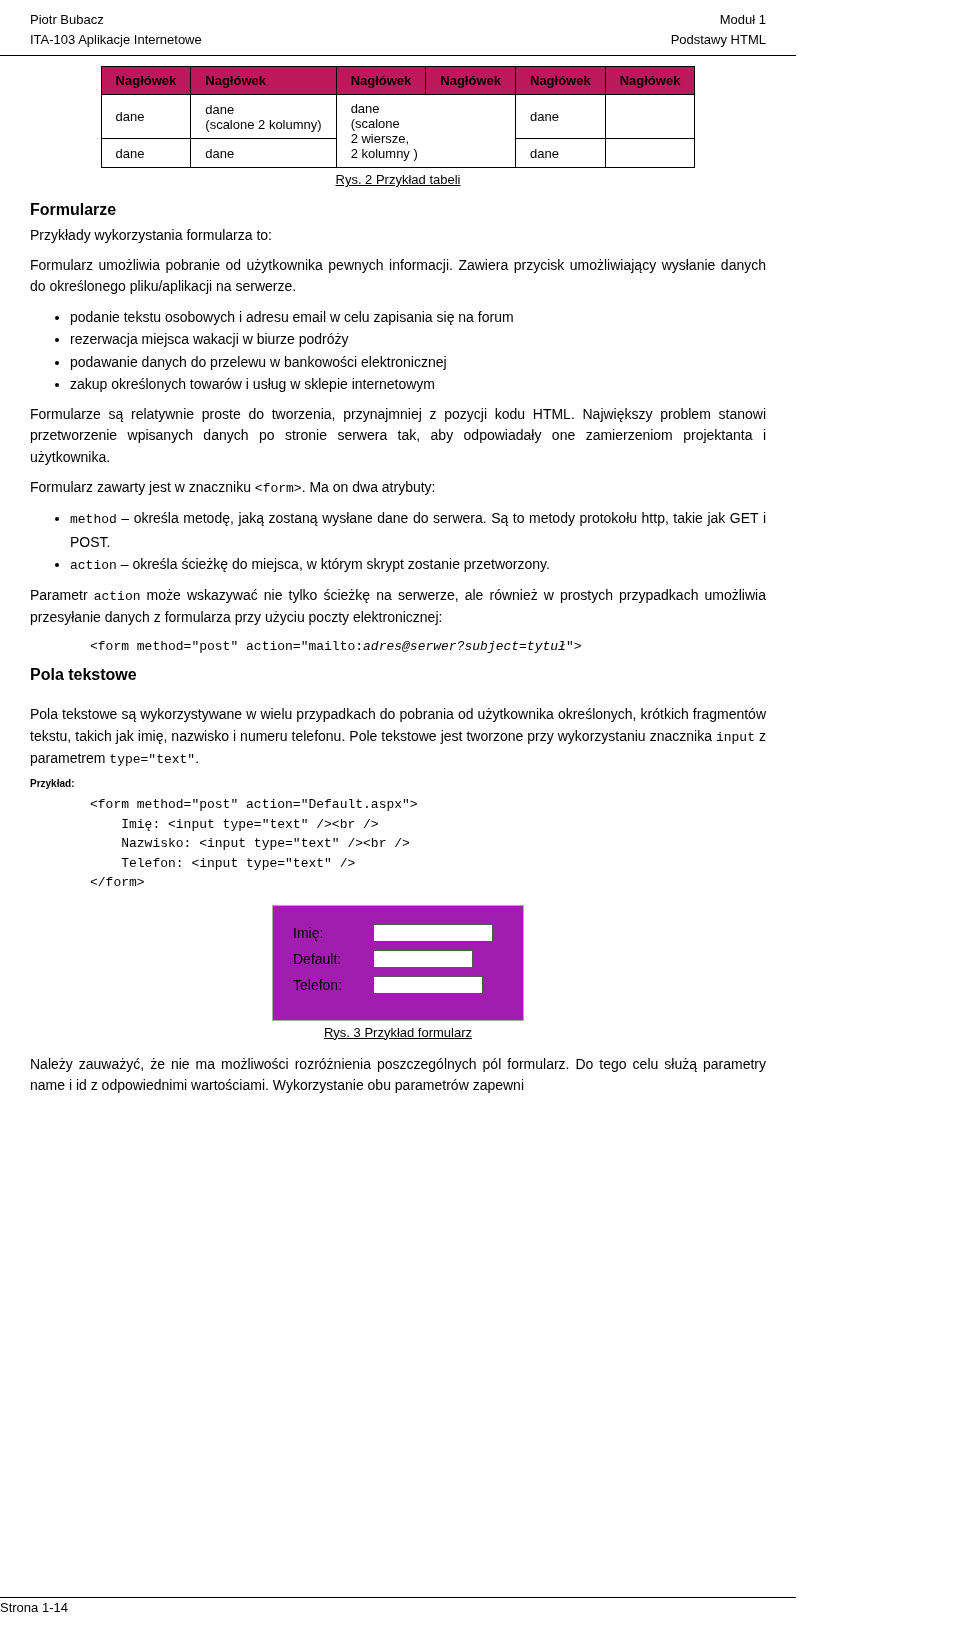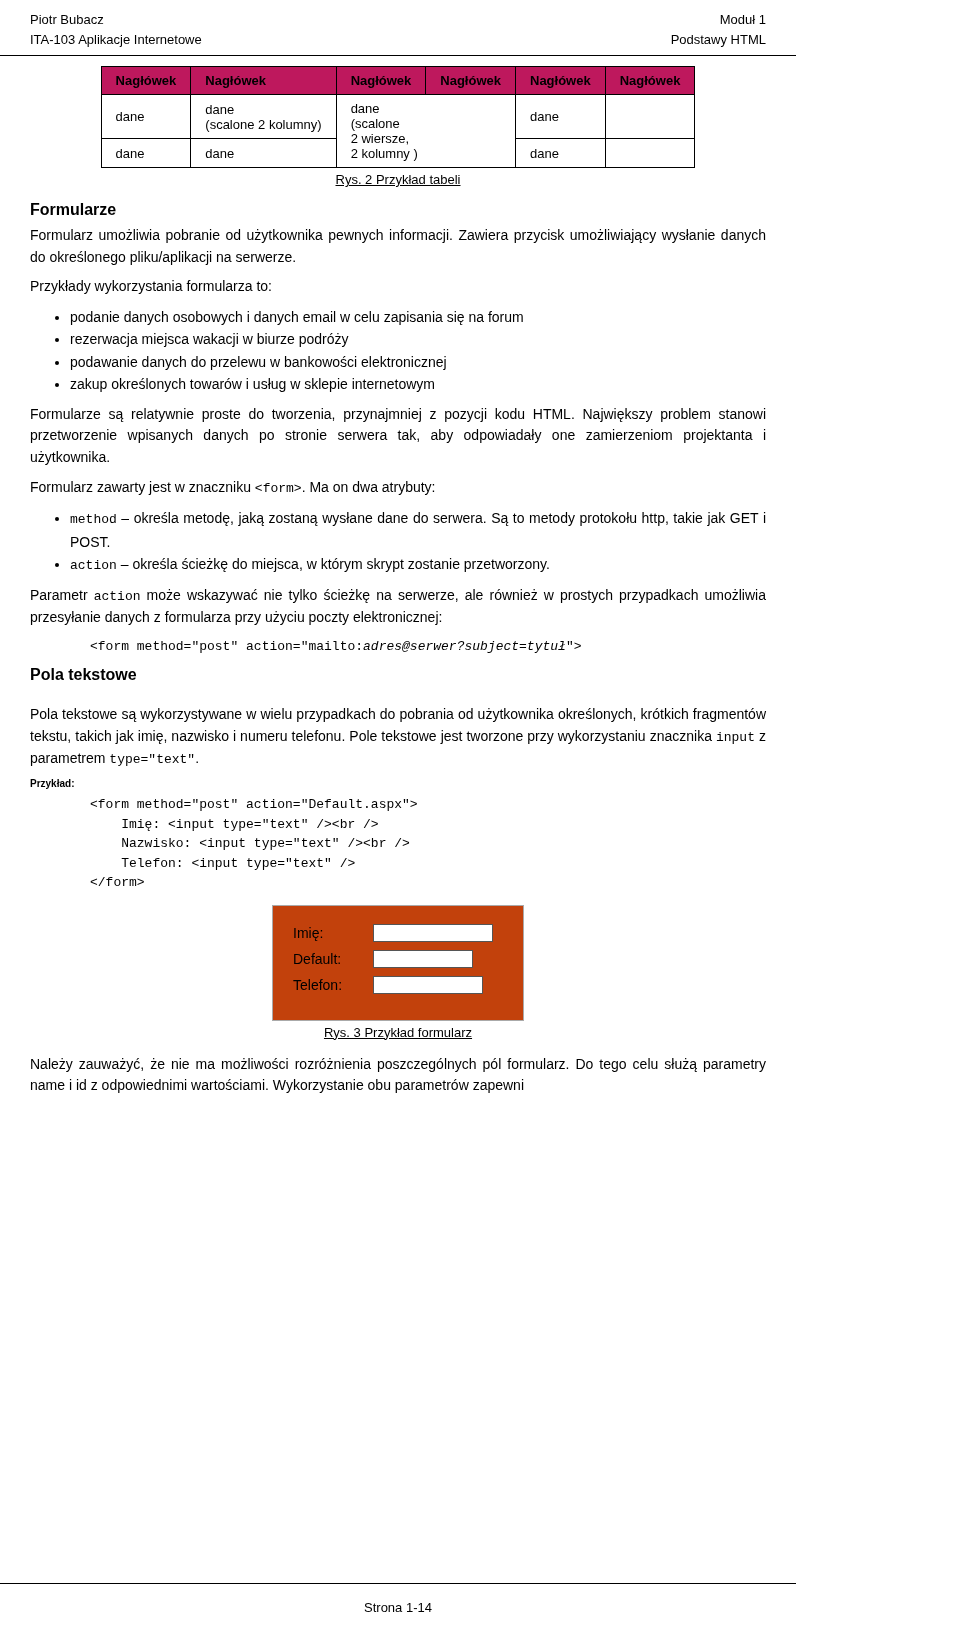--- a/index.html
+++ b/index.html
@@ -123,21 +123,21 @@
 
     
     .form-preview {
       display: flex;
       justify-content: center;
       margin: 12px 0 4px 0;
     }
     .form-preview-box {
       border: 1px solid #aaa;
       padding: 18px 30px 18px 20px;
-      background: #c2410c;
+      background: #a21caf;
       min-width: 220px;
     }
     .form-preview-box .field-row {
       display: flex;
       align-items: center;
       margin-bottom: 8px;
       font-size: 14px;
     }
     .form-preview-box .field-row label {
       min-width: 80px;
@@ -149,24 +149,23 @@
       width: 120px;
       font-size: 13px;
     }
 
     
     .page-footer {
       position: absolute;
       bottom: 14px;
       left: 0;
       right: 0;
-      text-align: center;
       font-size: 13px;
       border-top: 1px solid #000;
-      padding-top: 16px;
+      padding-top: 2px;
     }
 
     
     .przyklad-label {
       font-size: 10px;
       font-weight: bold;
       margin: 8px 0 4px 0;
     }
   </style>
 </head>
@@ -213,26 +212,26 @@
             <td>dane</td>
             <td></td>
           </tr>
         </tbody>
       </table>
     </div>
     <div class="caption-text">Rys. 2 Przykład tabeli</div>
 
     <div class="section-heading">Formularze</div>
 
+    <p class="para">Przykłady wykorzystania formularza to:</p>
+
     <p class="para">Formularz umożliwia pobranie od użytkownika pewnych informacji. Zawiera przycisk umożliwiający wysłanie danych do określonego pliku/aplikacji na serwerze.</p>
 
-    <p class="para">Przykłady wykorzystania formularza to:</p>
-
     <ul class="bullet-list">
-      <li><span>podanie danych osobowych i danych email w celu zapisania się na forum</span></li>
+      <li><span>podanie tekstu osobowych i adresu email w celu zapisania się na forum</span></li>
       <li><span>rezerwacja miejsca wakacji w biurze podróży</span></li>
       <li><span>podawanie danych do przelewu w bankowości elektronicznej</span></li>
       <li><span>zakup określonych towarów i usług w sklepie internetowym</span></li>
     </ul>
 
     <p class="para">Formularze są relatywnie proste do tworzenia, przynajmniej z pozycji kodu HTML. Największy problem stanowi przetworzenie wpisanych danych po stronie serwera tak, aby odpowiadały one zamierzeniom projektanta i użytkownika.</p>
 
     <p class="para">
       <span>Formularz zawarty jest w znaczniku </span><span class="code-inline">&lt;form&gt;</span><span>. Ma on dwa atrybuty:</span>
     </p>

